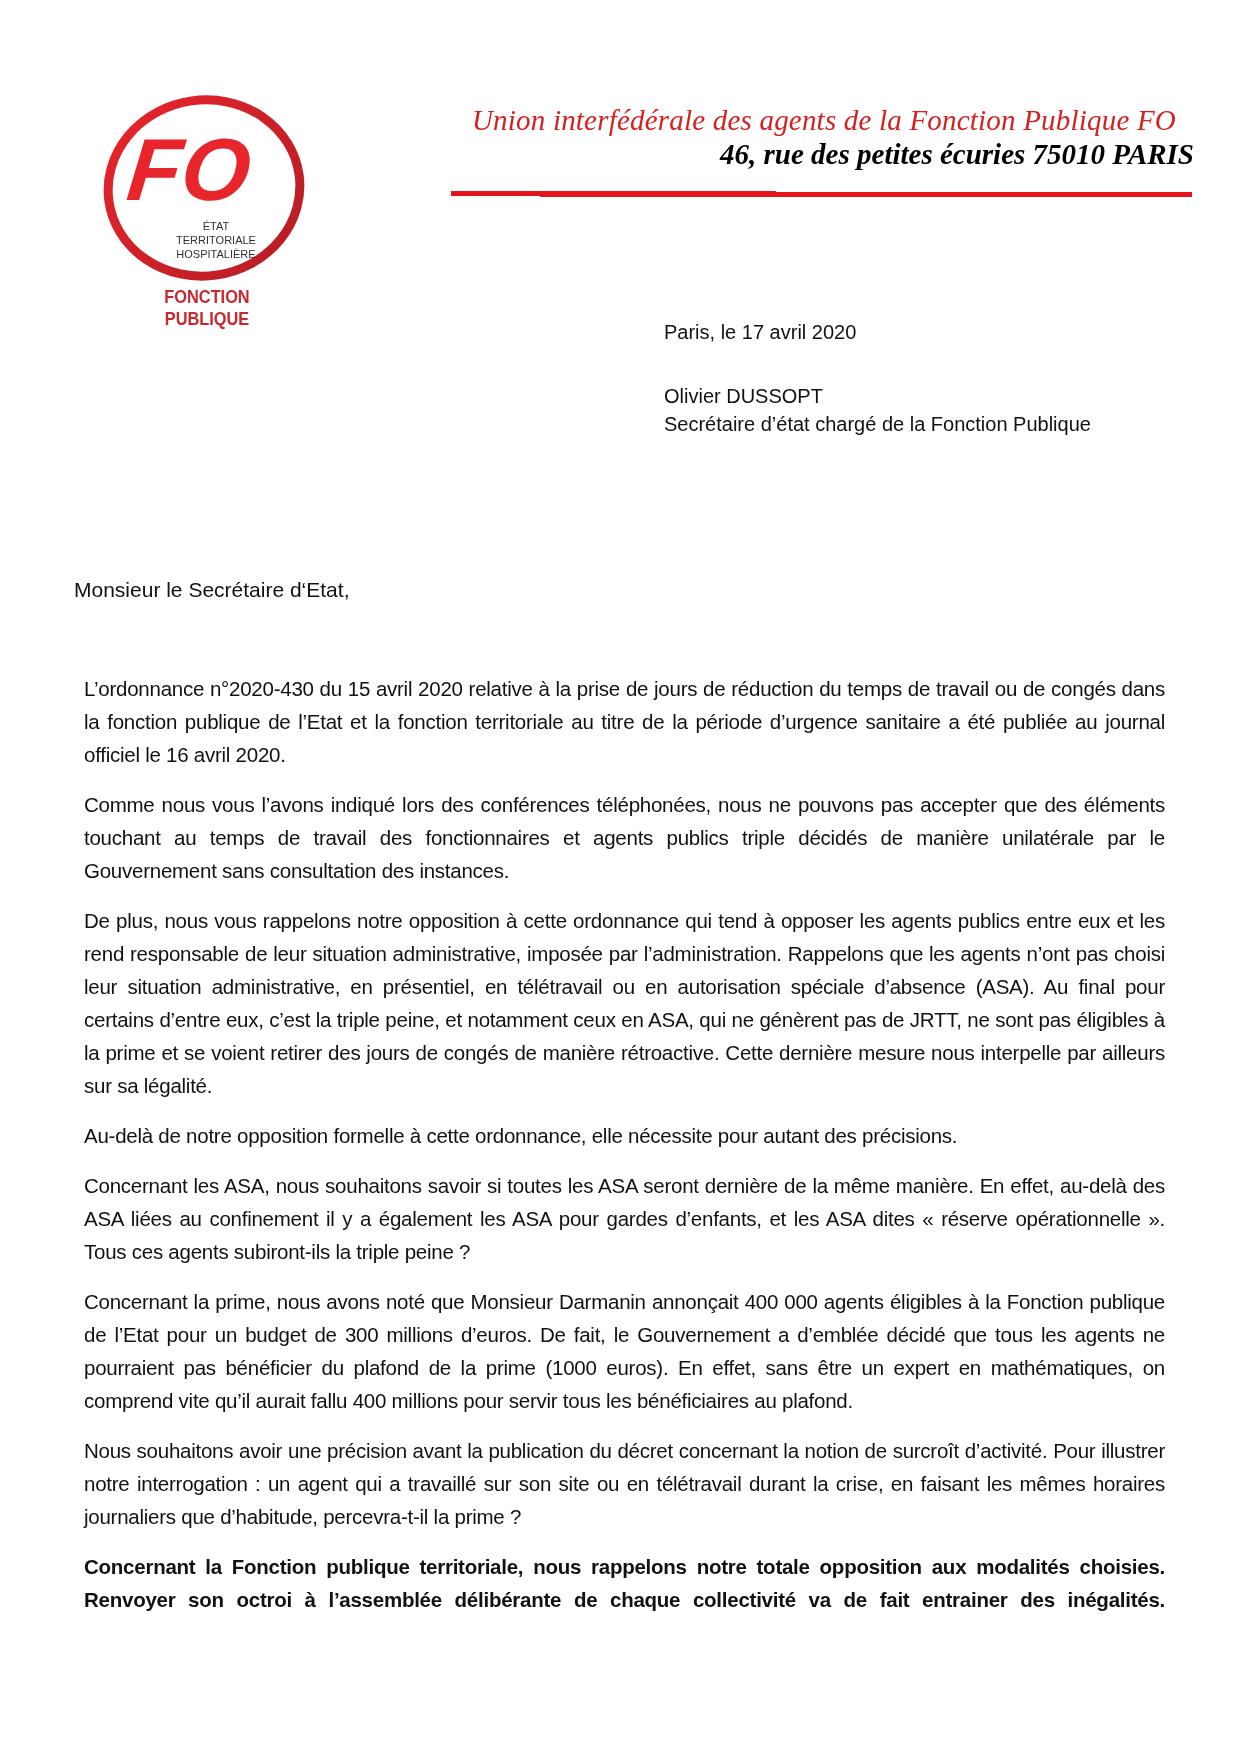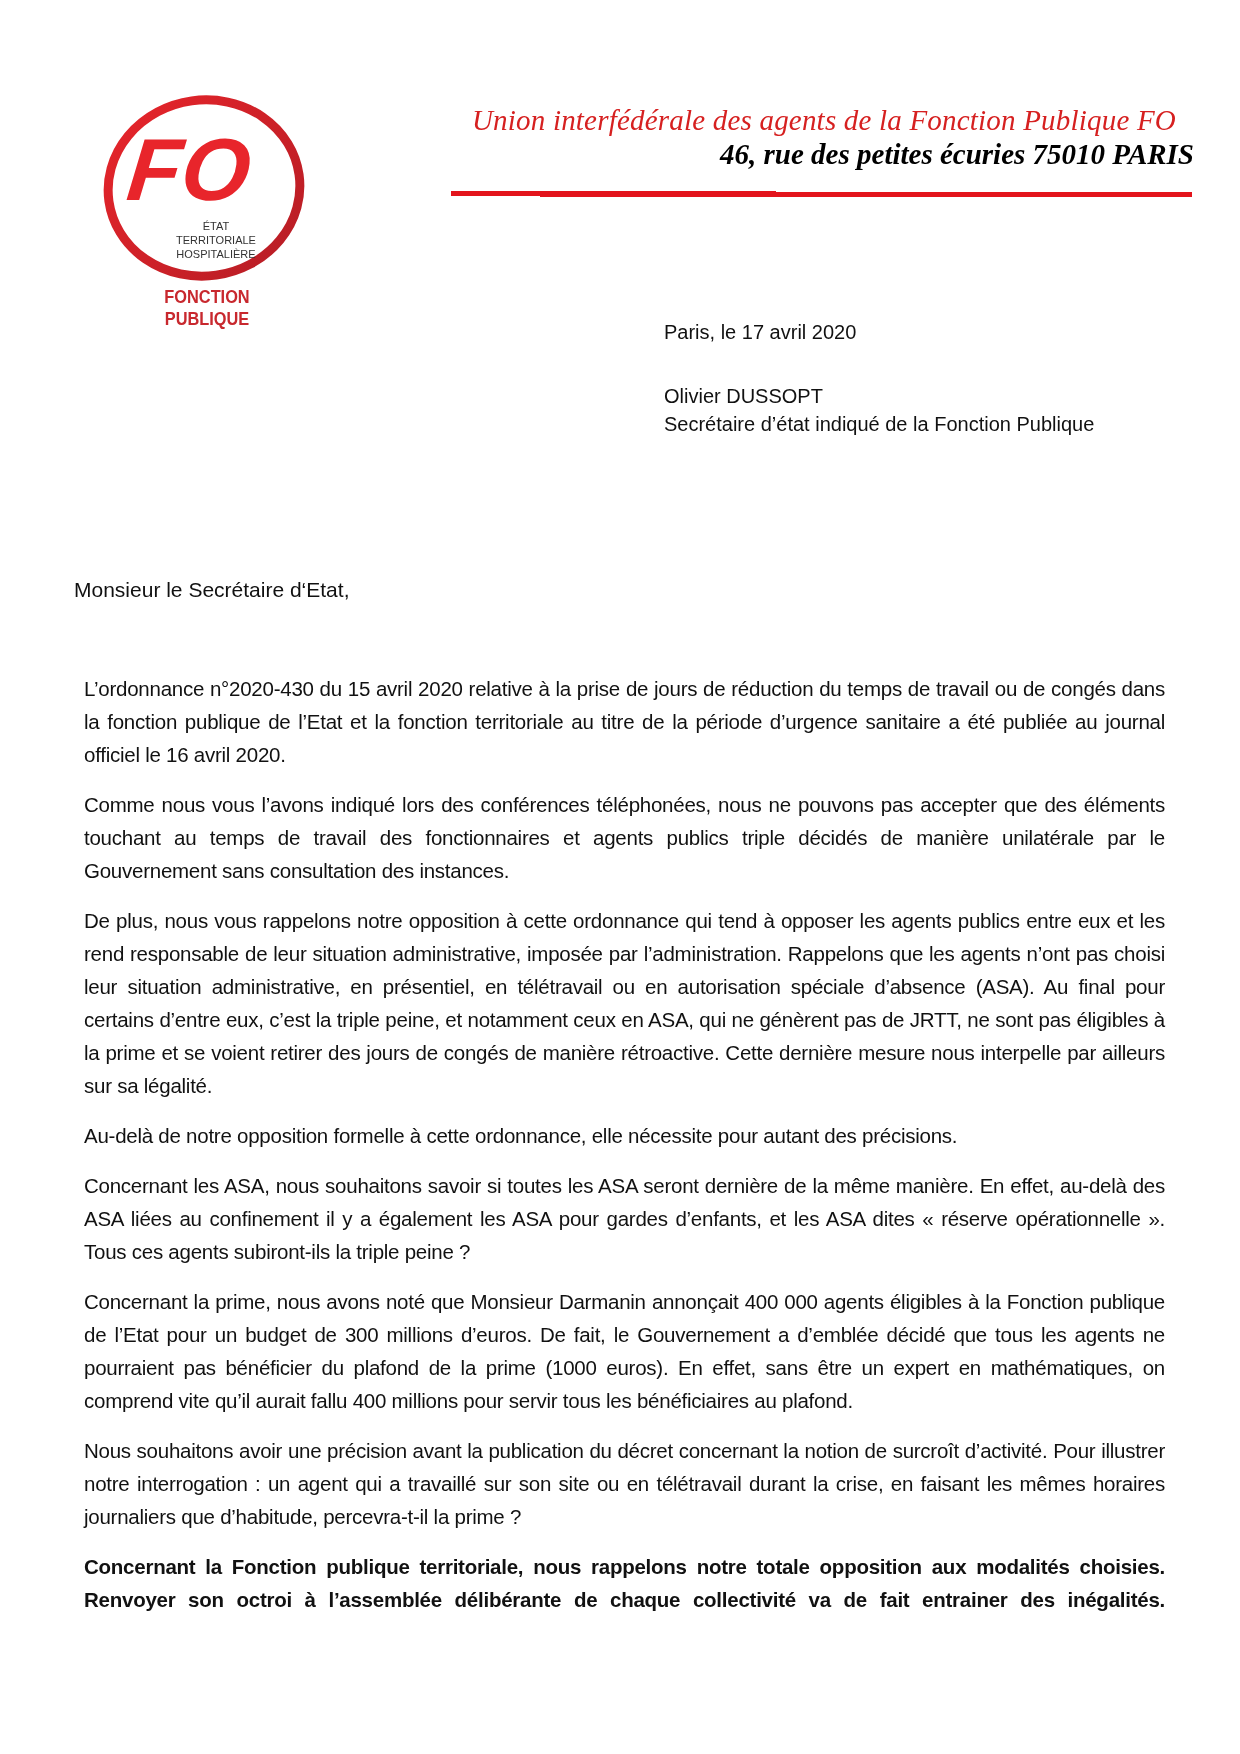--- a/index.html
+++ b/index.html
@@ -60,21 +60,21 @@
 
   <div class="org-name">Union interfédérale des agents de la Fonction Publique FO</div>
   <div class="org-address">46, rue des petites écuries 75010 PARIS</div>
   <div class="rule rule-a"></div>
   <div class="rule rule-b"></div>
 
   <div class="date">Paris, le 17 avril 2020</div>
 
   <div class="recipient">
     <div>Olivier DUSSOPT</div>
-    <div>Secrétaire d’état indiqué de la Fonction Publique</div>
+    <div>Secrétaire d’état chargé de la Fonction Publique</div>
   </div>
 
   <div class="salutation">Monsieur le Secrétaire d‘Etat,</div>
 
   <div class="body-text">
     <p>L’ordonnance n°2020-430 du 15 avril 2020 relative à la prise de jours de réduction du temps de travail ou de congés dans la fonction publique de l’Etat et la fonction territoriale au titre de la période d’urgence sanitaire a été publiée au journal officiel le 16 avril 2020.</p>
     <p>Comme nous vous l’avons indiqué lors des conférences téléphonées, nous ne pouvons pas accepter que des éléments touchant au temps de travail des fonctionnaires et agents publics triple décidés de manière unilatérale par le Gouvernement sans consultation des instances.</p>
     <p>De plus, nous vous rappelons notre opposition à cette ordonnance qui tend à opposer les agents publics entre eux et les rend responsable de leur situation administrative, imposée par l’administration. Rappelons que les agents n’ont pas choisi leur situation administrative, en présentiel, en télétravail ou en autorisation spéciale d’absence (ASA). Au final pour certains d’entre eux, c’est la triple peine, et notamment ceux en ASA, qui ne génèrent pas de JRTT, ne sont pas éligibles à la prime et se voient retirer des jours de congés de manière rétroactive. Cette dernière mesure nous interpelle par ailleurs sur sa légalité.</p>
     <p>Au-delà de notre opposition formelle à cette ordonnance, elle nécessite pour autant des précisions.</p>
     <p>Concernant les ASA, nous souhaitons savoir si toutes les ASA seront dernière de la même manière. En effet, au-delà des ASA liées au confinement il y a également les ASA pour gardes d’enfants, et les ASA dites « réserve opérationnelle ». Tous ces agents subiront-ils la triple peine ?</p>

